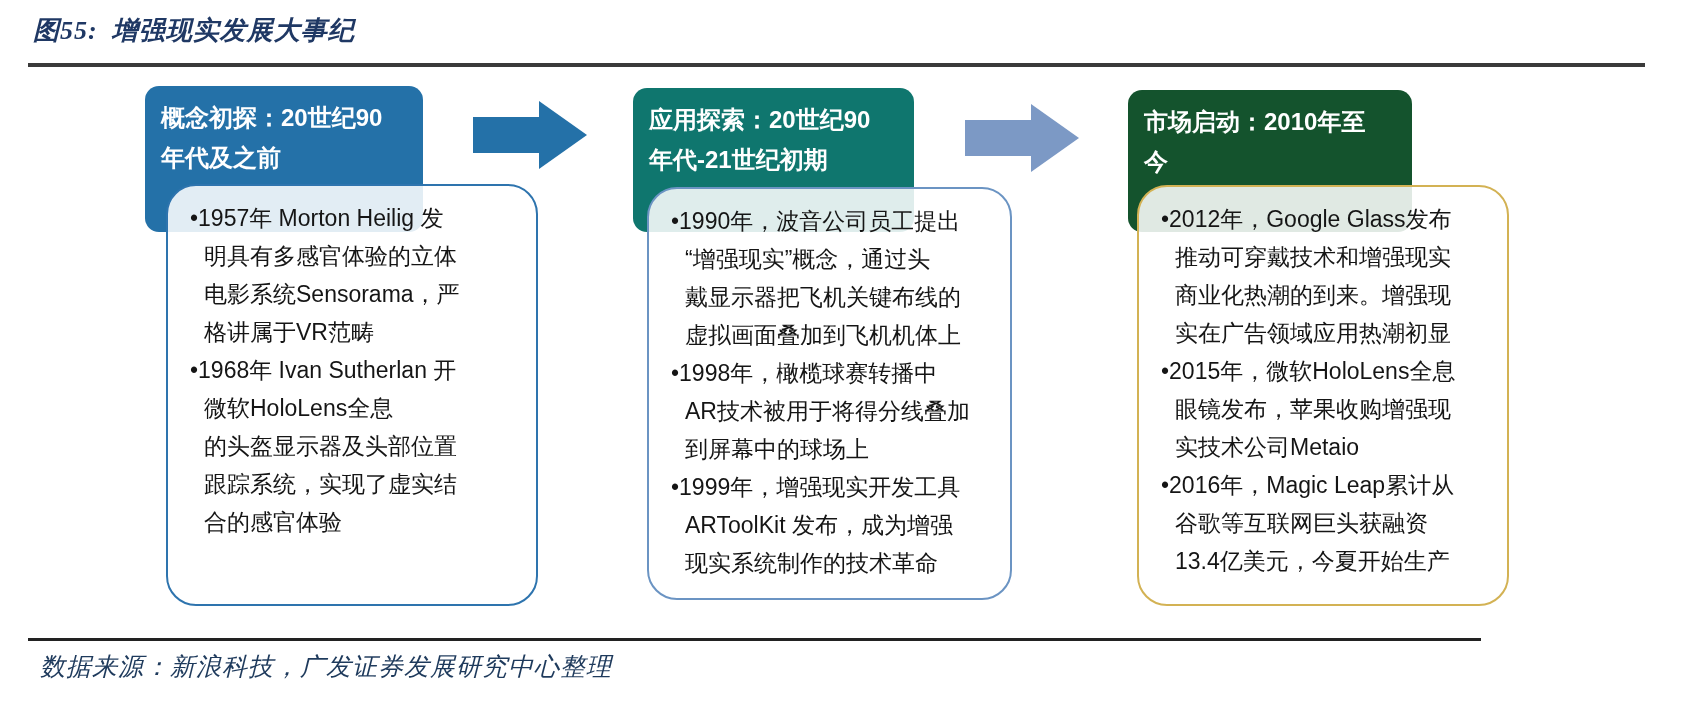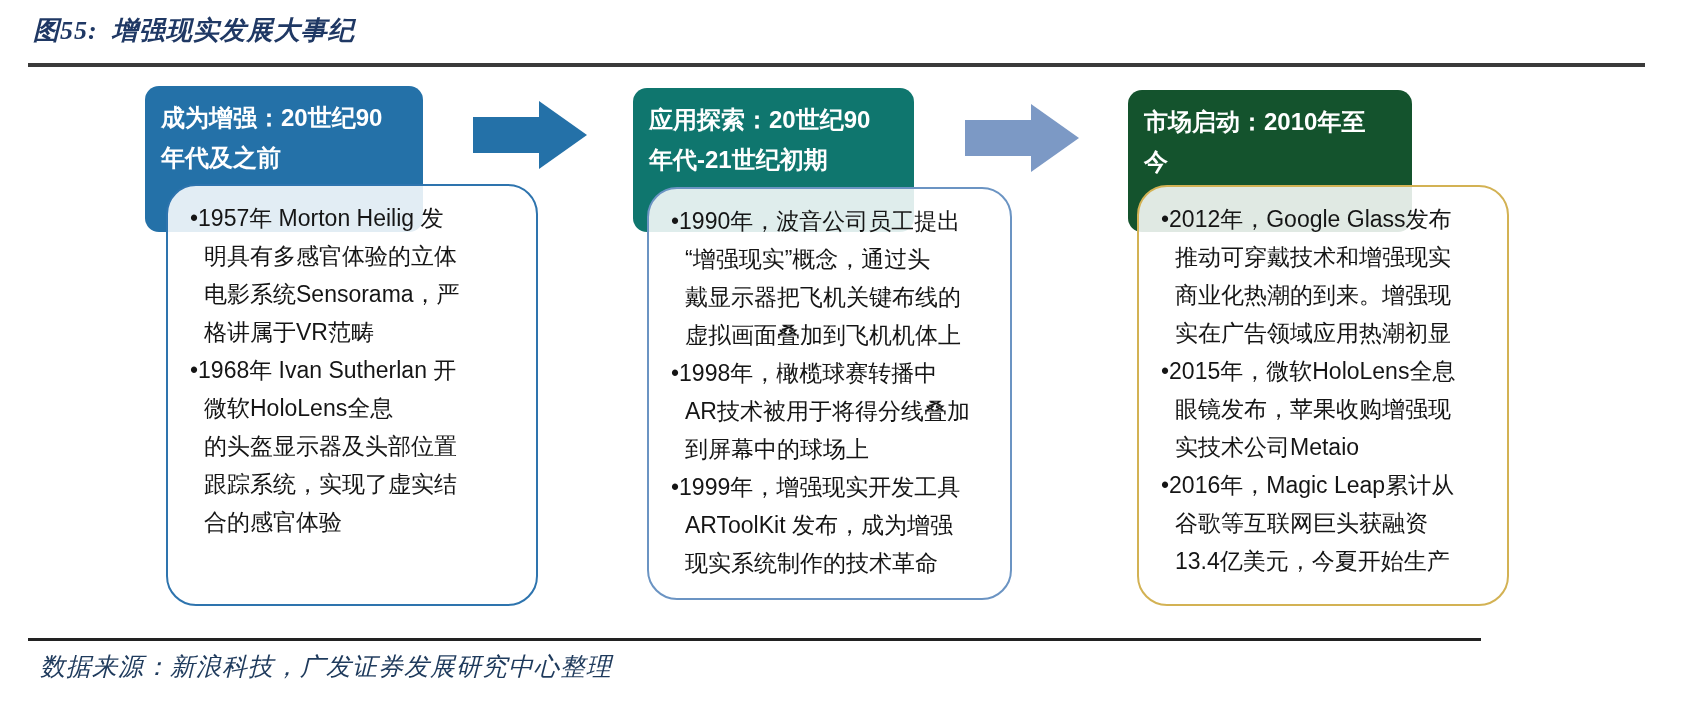--- a/index.html
+++ b/index.html
@@ -49,21 +49,21 @@
 </head>
 <body>
 
 <div class="canvas">
 
   <div class="fig-title">
     <span class="lbl" style="color: rgb(31, 56, 100);">图55:</span><span style="color: rgb(31, 56, 100);">增强现实发展大事纪</span>
   </div>
   <div class="rule-top" style="background-color: rgb(58, 58, 58);"></div>
 
-  <div class="stage-header s1h" style="background-color: rgb(36, 113, 168);">成为增强：20世纪90
+  <div class="stage-header s1h" style="background-color: rgb(36, 113, 168);">概念初探：20世纪90
 年代及之前</div>
   <div class="stage-content s1c" style="border-color: rgb(46, 116, 174);">
     <ul>
       <li>1957年 Morton Heilig 发
 明具有多感官体验的立体
 电影系统Sensorama，严
 格讲属于VR范畴</li>
       <li>1968年 Ivan Sutherlan 开
 微软HoloLens全息
 的头盔显示器及头部位置

